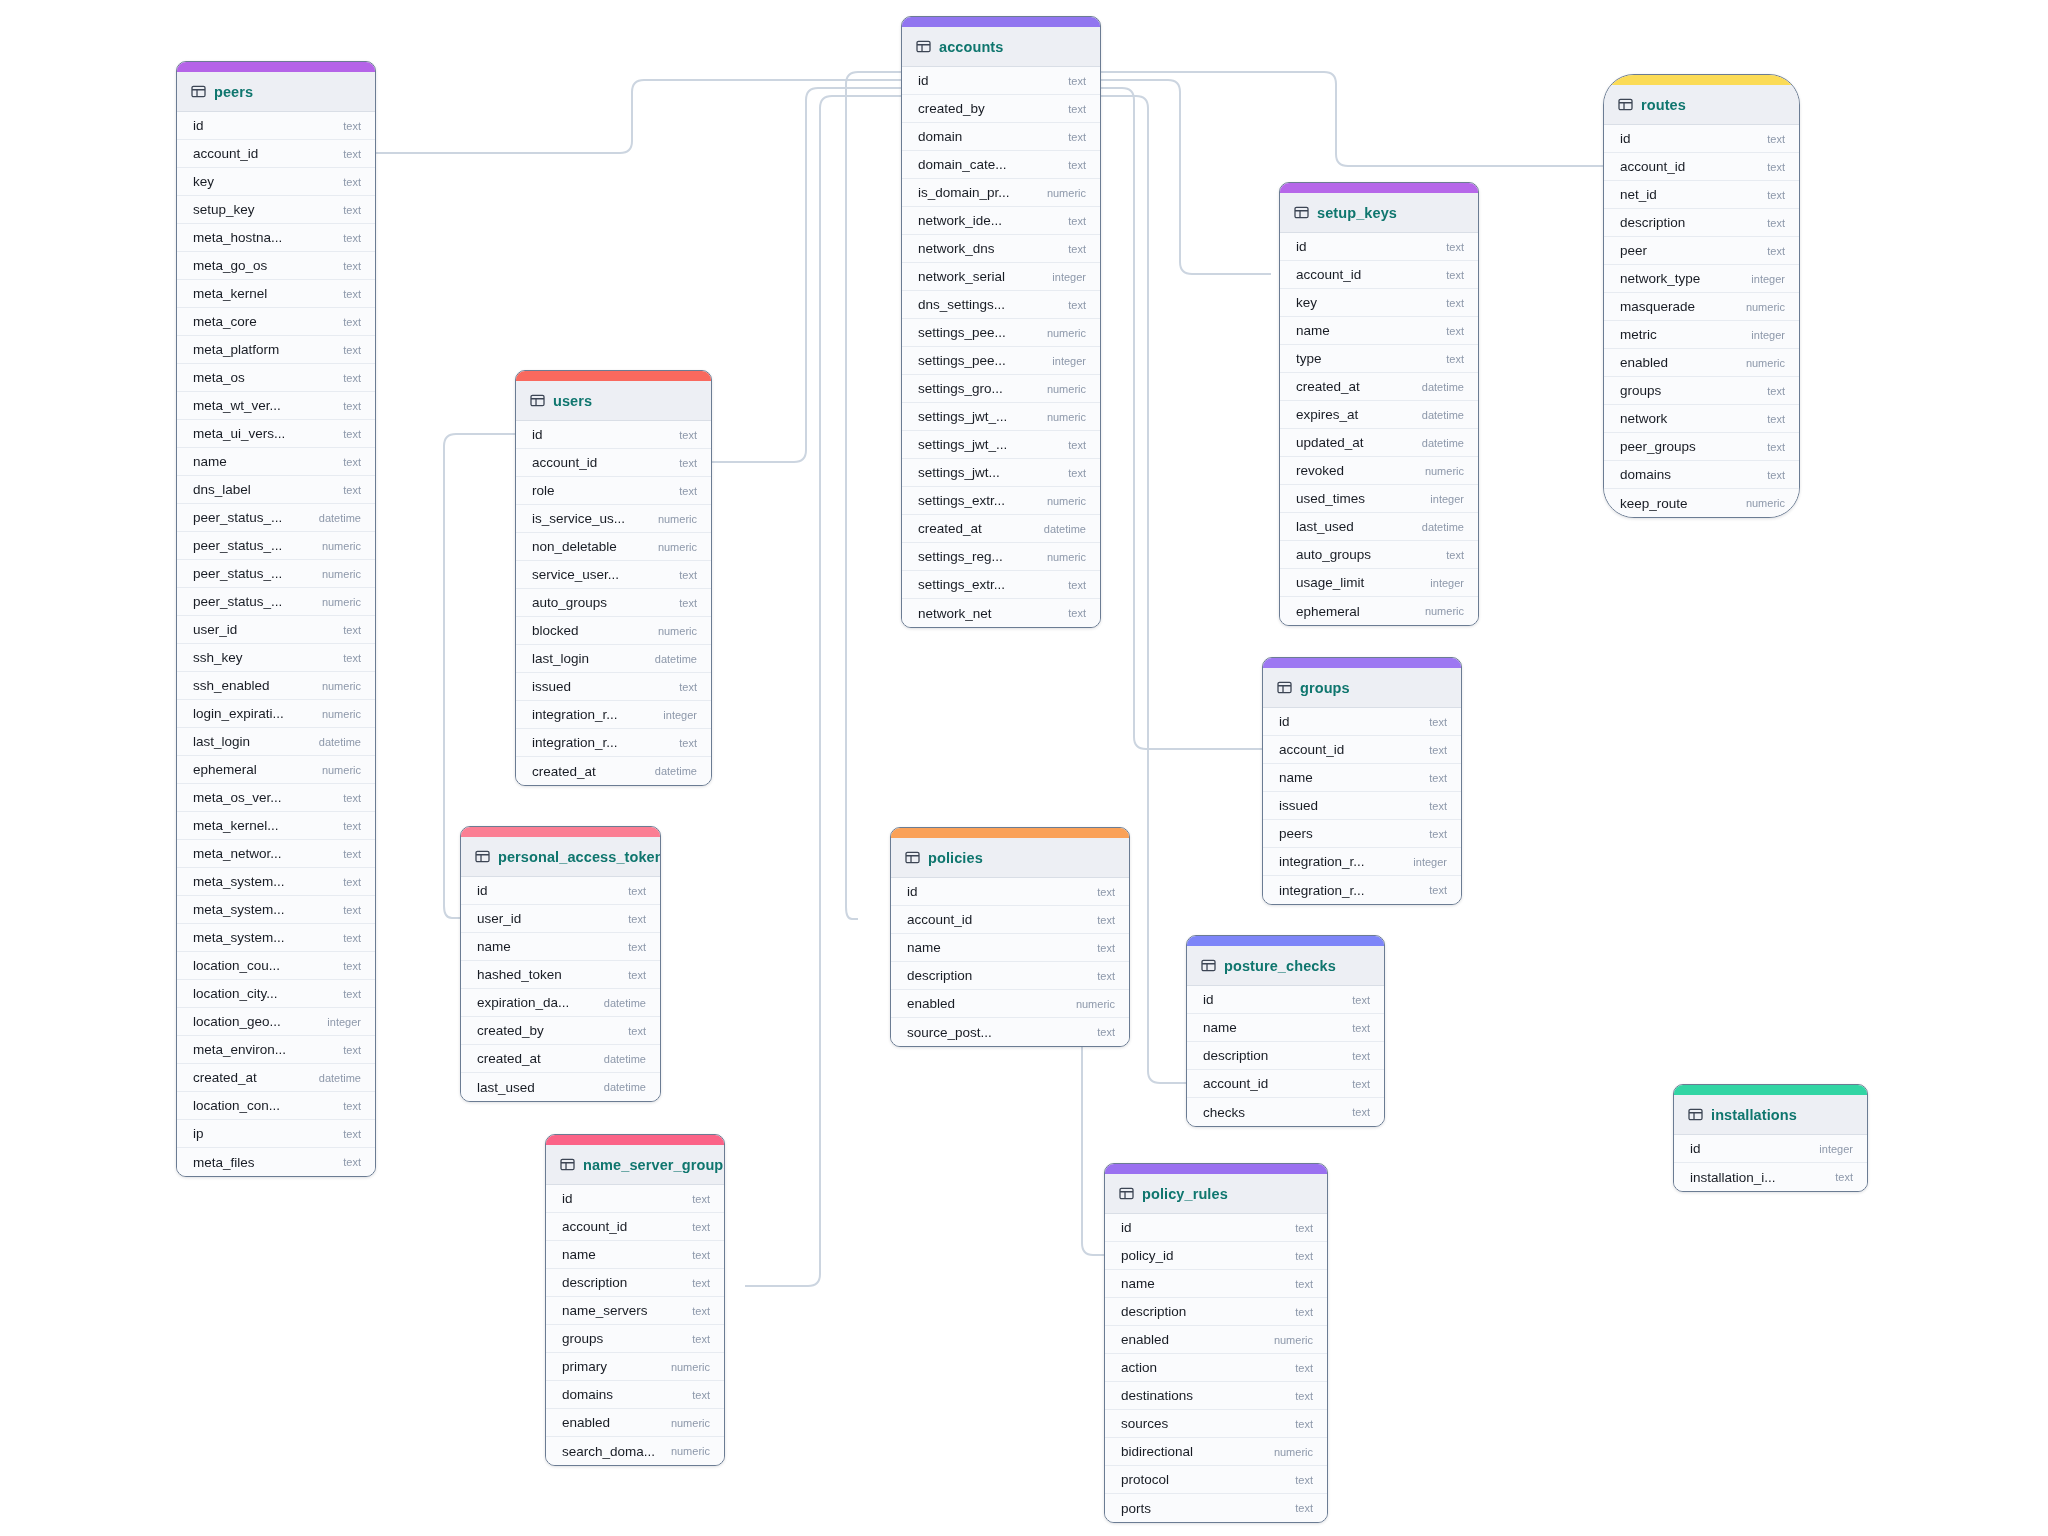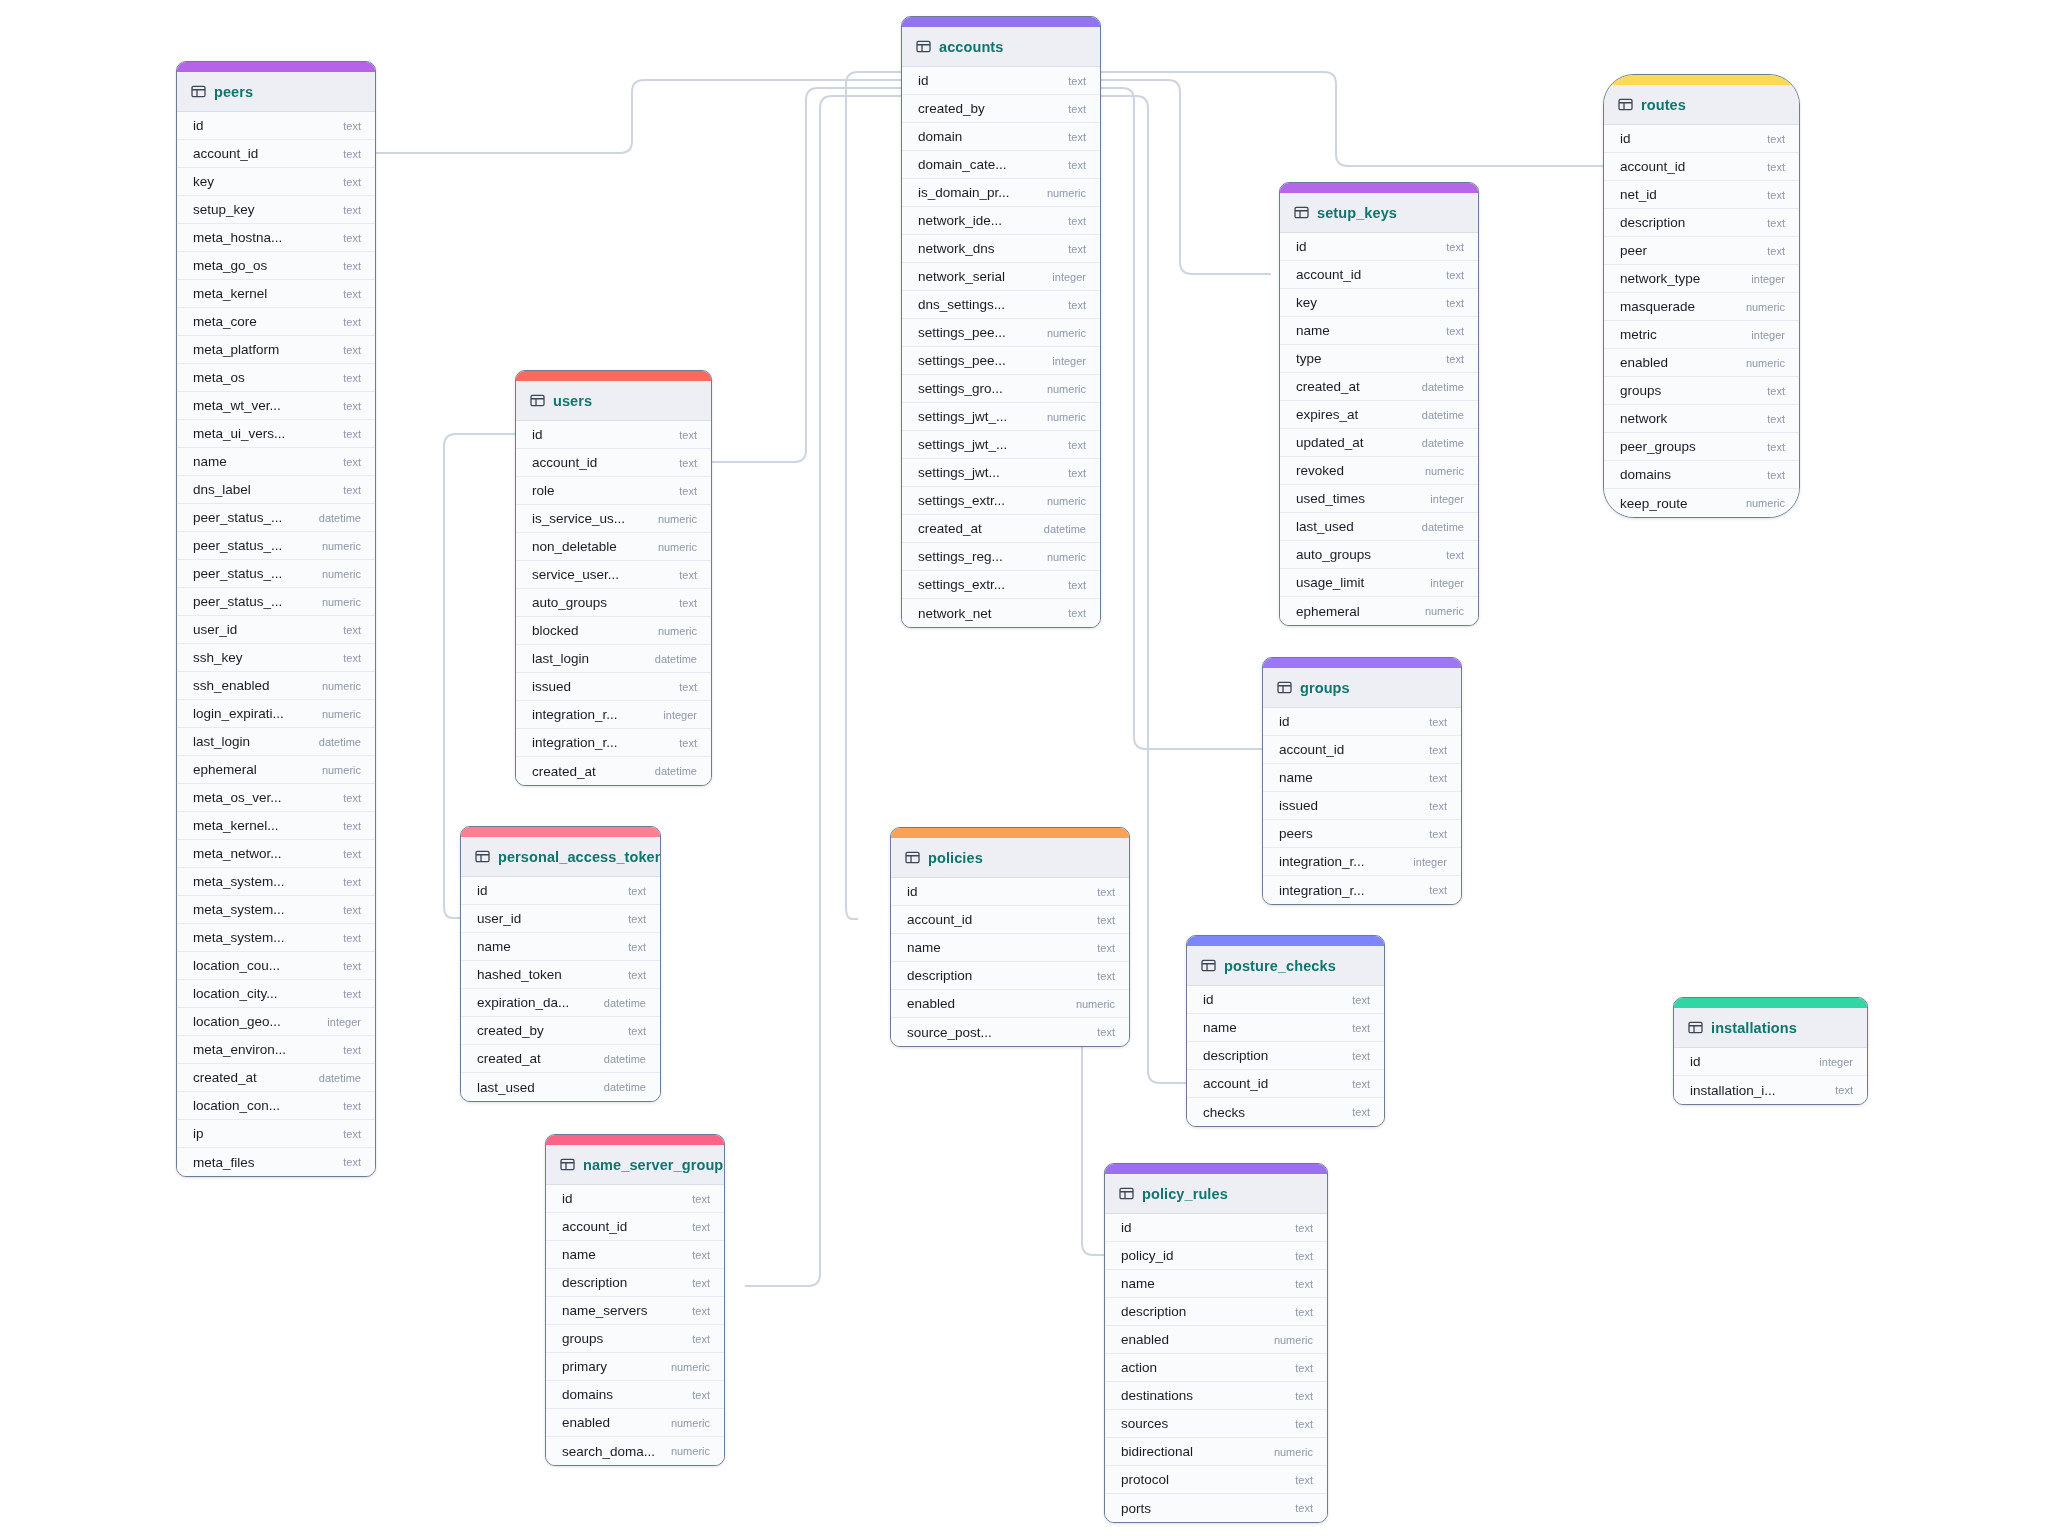--- a/index.html
+++ b/index.html
@@ -822,21 +822,21 @@
         <div class="frow">
     <span class="fname">domains</span>
     <span class="ftype">text</span>
   </div>
         <div class="frow">
     <span class="fname">keep_route</span>
     <span class="ftype">numeric</span>
   </div>
       </div>
   </div>
-    <div class="table-card" style="left: 1673px; top: 997px; width: 195px;">
+    <div class="table-card" style="left: 1673px; top: 1084px; width: 195px;">
     <div class="accent" style="background: rgb(50, 213, 164);"></div>
     <div class="thead">
       <span class="ticon">
         <svg viewBox="0 0 16 14" width="15" height="13" aria-hidden="true">
           <rect x="1" y="1.4" width="14" height="11.2" rx="1.6" fill="none" stroke="currentColor" stroke-width="1.4"></rect>
           <line x1="1" y1="5.1" x2="15" y2="5.1" stroke="currentColor" stroke-width="1.4"></line>
           <line x1="6.4" y1="5.1" x2="6.4" y2="12.6" stroke="currentColor" stroke-width="1.4"></line>
         </svg>
       </span>
       <span class="tname">installations</span>

